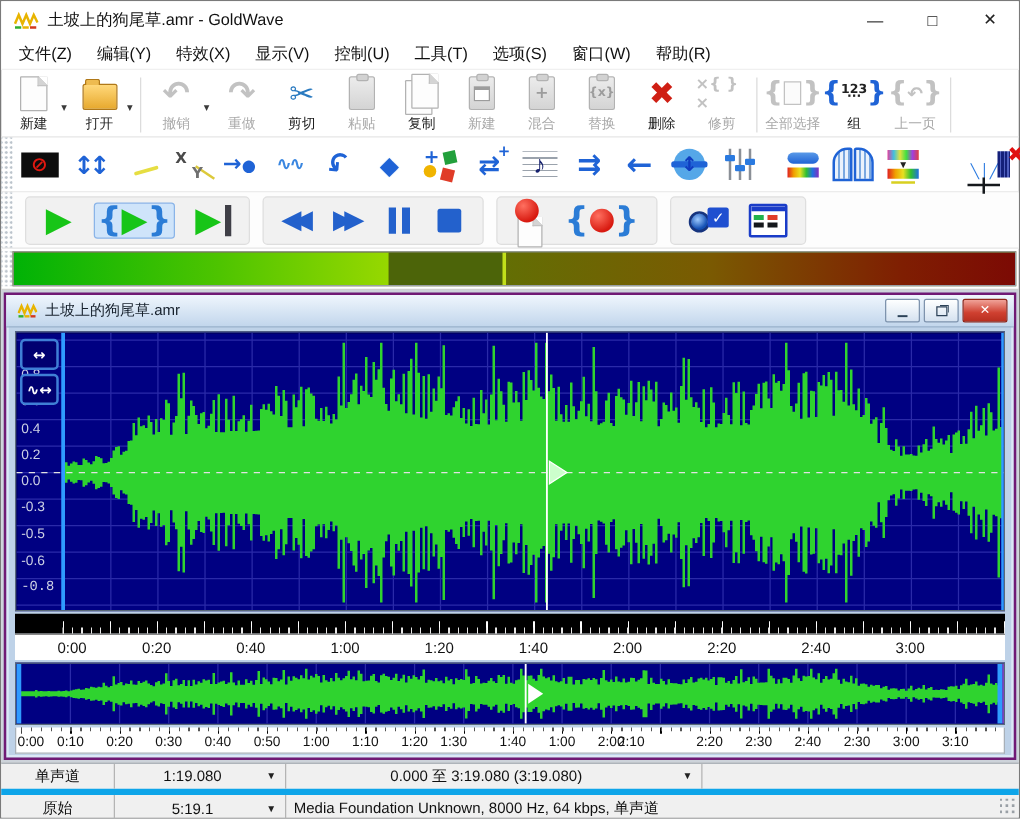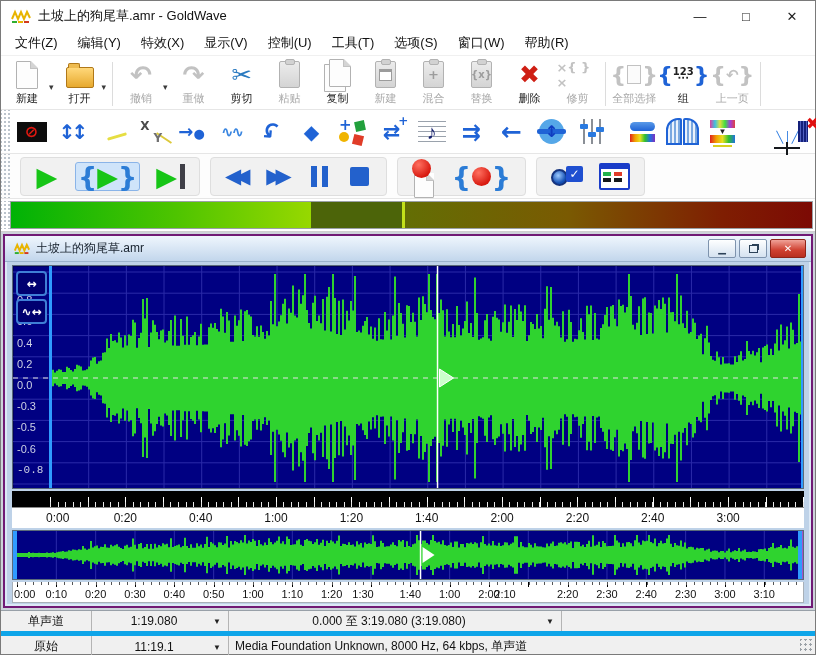--- a/index.html
+++ b/index.html
@@ -671,21 +671,21 @@
       </div>
       <div class="scell c3a">
         <span>0.000 至 3:19.080 (3:19.080)</span>
         <span class="sarr">▼</span>
       </div>
       <div class="scell cfill noarr"></div>
     </div>
     <div class="srow">
       <div class="scell c1 noarr">原始</div>
       <div class="scell c2">
-        <span>11:19.1</span>
+        <span>5:19.1</span>
         <span class="sarr">▼</span>
       </div>
       <div class="scell c3b noarr">Media Foundation Unknown, 8000 Hz, 64 kbps, 单声道</div>
     </div>
     <div id="grip"></div>
   </div>
 
 </div>
 
 </body></html>

